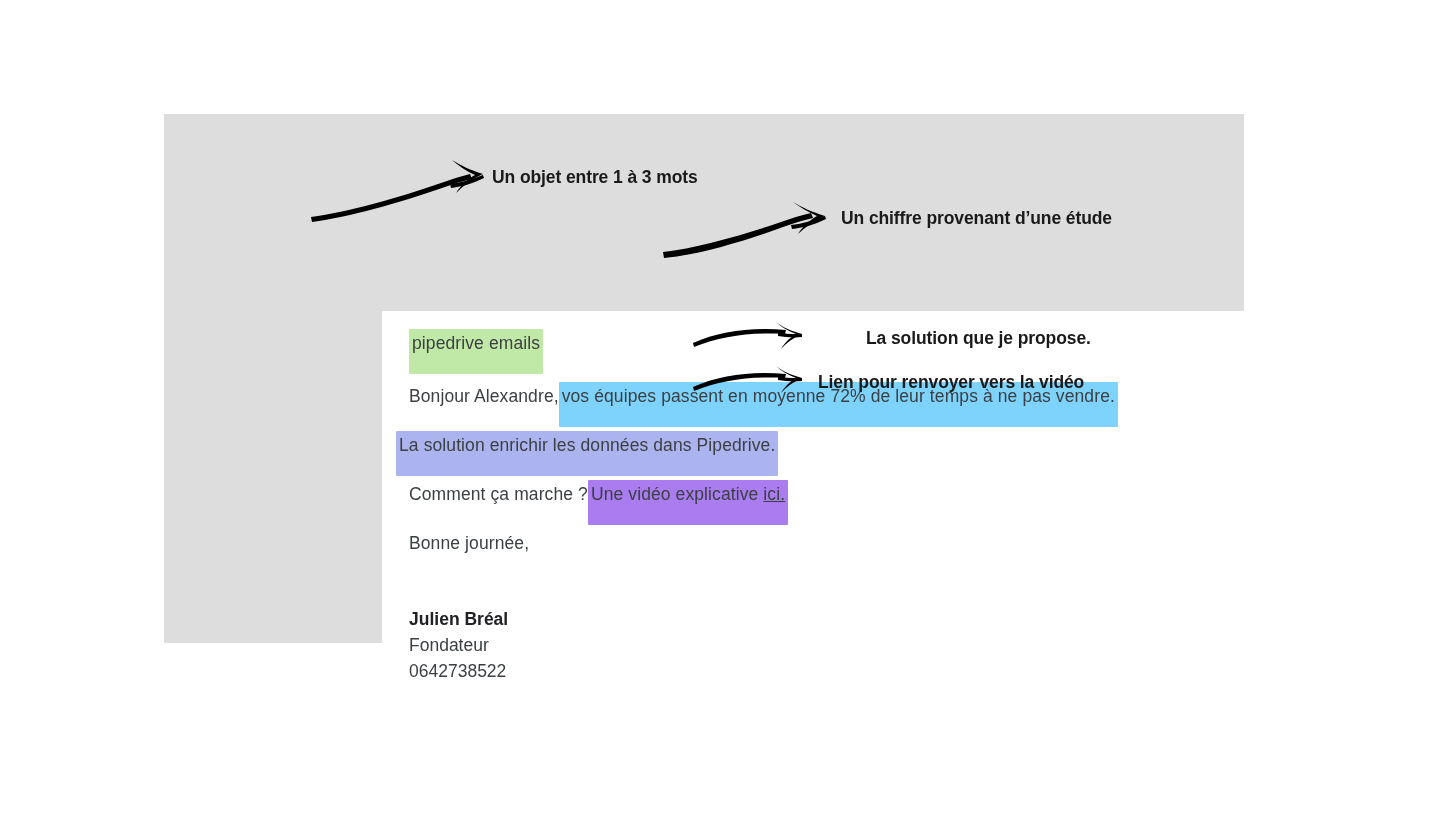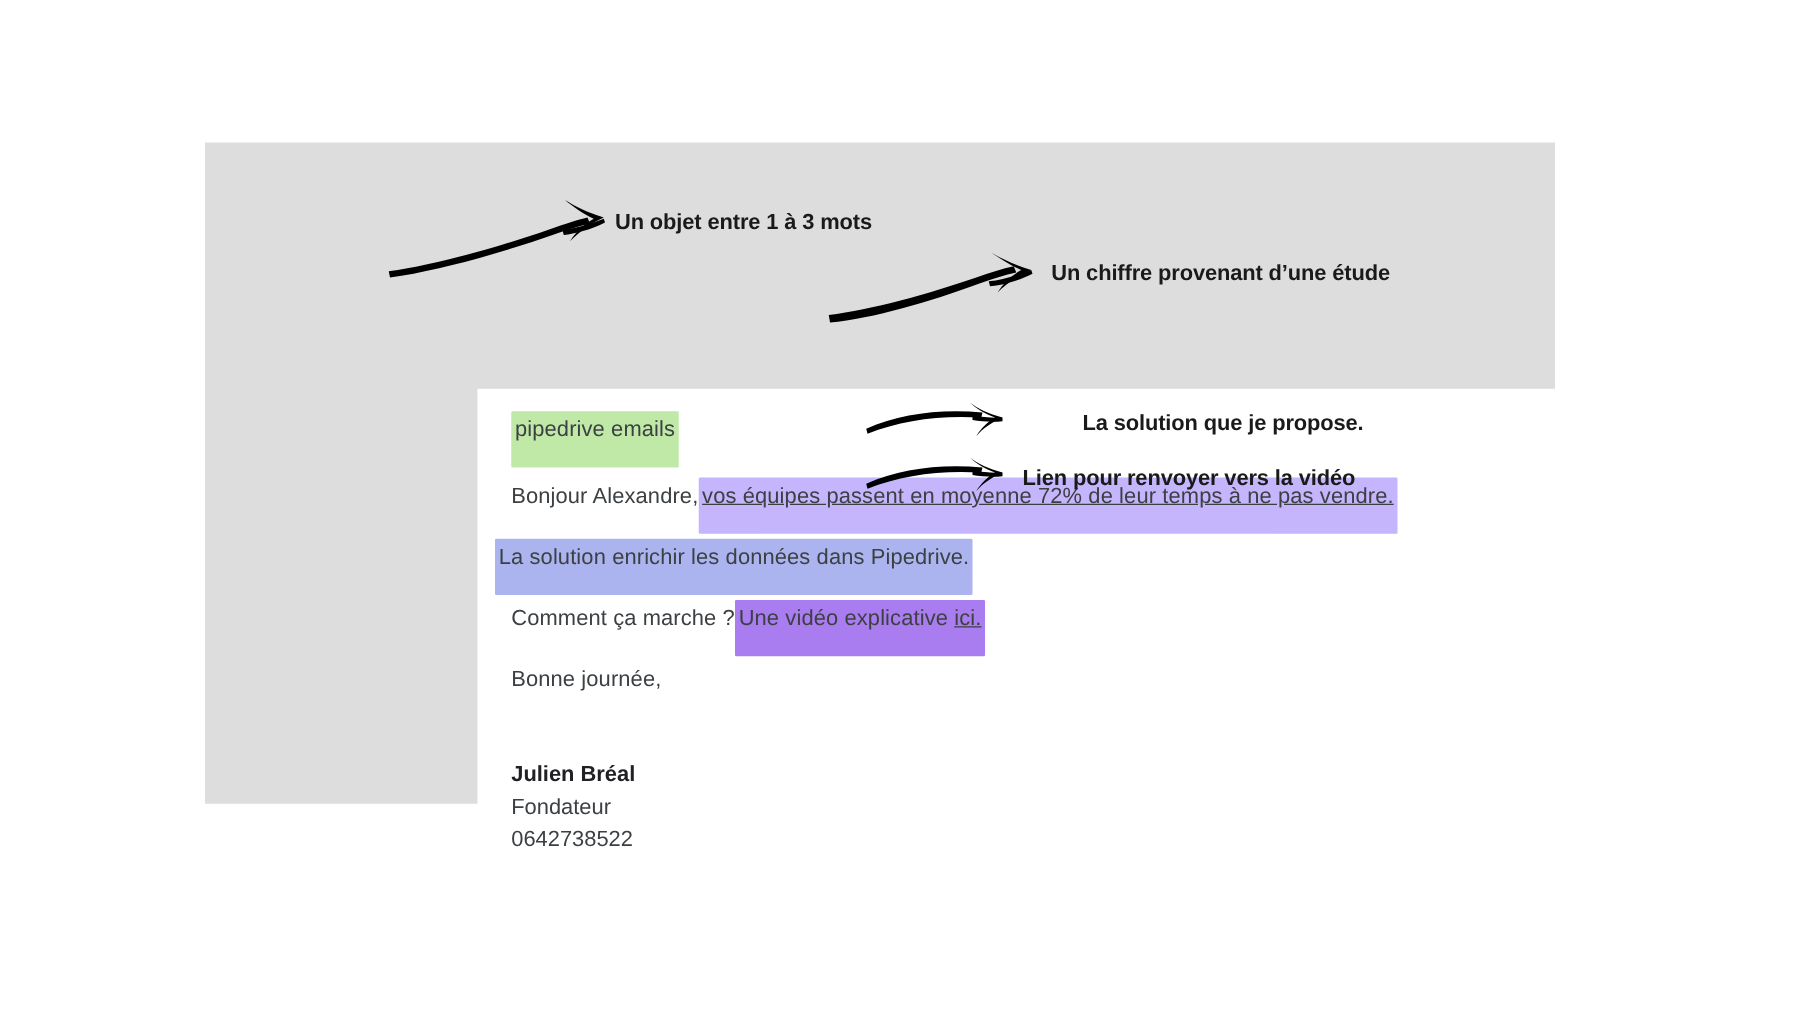--- a/index.html
+++ b/index.html
@@ -69,21 +69,21 @@
     white-space: nowrap;
   }
   .sig-name { font-weight: bold; color: #202124; }
 
   
   .hl {
     padding: 4px 3px 21px 3px;
     border-radius: 1px;
   }
   .hl-green  { background: #c0e9a8; }
-  .hl-red    { background: #c4b5fd; text-decoration: underline; }
+  .hl-red    { background: #7dd3fc; }
   .hl-blue   { background: #acb4ef; }
   .hl-purple { background: #a97cef; }
 
   .link-ici {
     color: #3c4043;
     text-decoration: underline;
   }
 
   
   .annot {

